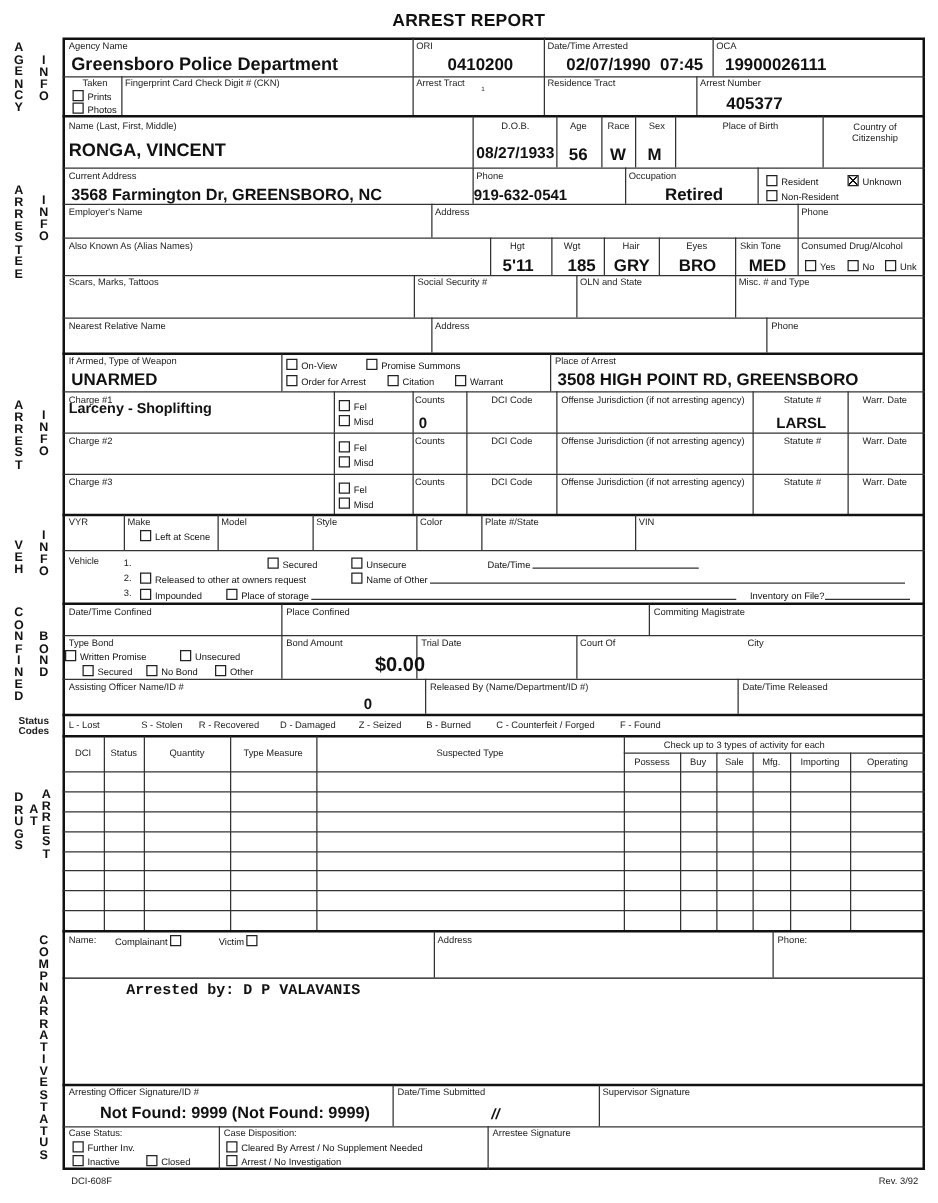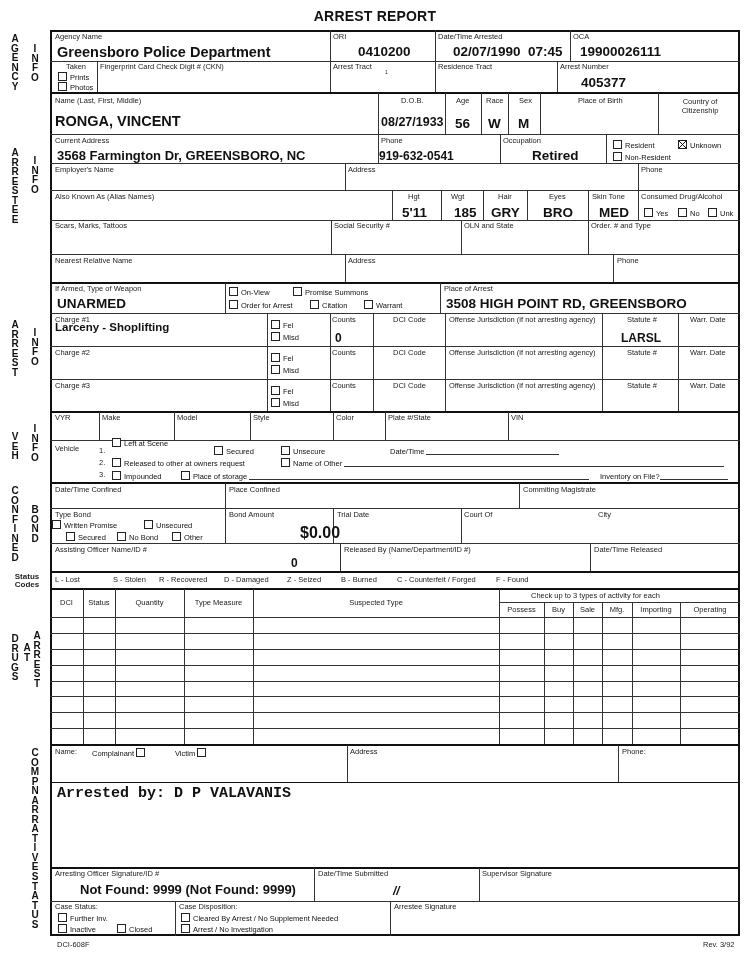--- a/index.html
+++ b/index.html
@@ -9,21 +9,21 @@
   .frame{left:50px;width:690px;border:2px solid #111;box-sizing:border-box;}
   .sect{position:absolute;left:50px;width:690px;border-top:2px solid #111;}
   .hl{position:absolute;height:0;border-top:1px solid #333;}
   .vl{position:absolute;width:0;border-left:1px solid #333;}
   .lbl{position:absolute;font-size:7.5px;color:#222;white-space:nowrap;line-height:1;}
   .val{position:absolute;font-weight:bold;font-size:13.5px;white-space:nowrap;line-height:1;}
   .cb{display:inline-block;width:7px;height:7px;border:1px solid #222;vertical-align:-1px;margin-right:3px;background:#fff;position:relative;}
   .cb.x::before{content:"";position:absolute;left:0;top:0;width:7px;height:7px;background:linear-gradient(45deg,transparent 43%,#111 43%,#111 57%,transparent 57%),linear-gradient(-45deg,transparent 43%,#111 43%,#111 57%,transparent 57%);}
   .cbl{position:absolute;font-size:7.5px;white-space:nowrap;line-height:1;}
   .side{position:absolute;font-weight:bold;font-size:10px;line-height:9.5px;text-align:center;width:10px;}
-  .mono{font-family:"Liberation Mono",monospace;font-weight:bold;font-size:15px;}
+  .mono{font-family:"Liberation Mono",monospace;font-weight:bold;font-size:12px;margin-left:44px;}
   .uline{display:inline-block;border-bottom:1px solid #333;height:7px;vertical-align:-1px;}
 </style>
 </head>
 <body>
 
 <div class="abs title">ARREST REPORT</div>
 
 <div class="abs frame" style="top:30px;height:906px;"></div>
 
 <div id="sidelabels">
@@ -140,21 +140,21 @@
   <div class="cbl" style="left:678px;top:208px;"><span class="cb"></span><span>No</span></div>
   <div class="cbl" style="left:708px;top:208px;"><span class="cb"></span><span>Unk</span></div>
 
   <div class="vl" style="left:331px;top:220px;height:34px;"></div>
   <div class="vl" style="left:461px;top:220px;height:34px;"></div>
   <div class="vl" style="left:588px;top:220px;height:34px;"></div>
   <div class="hl" style="left:50px;top:254px;width:690px;"></div>
   <div class="lbl" style="left:55px;top:222px;">Scars, Marks, Tattoos</div>
   <div class="lbl" style="left:334px;top:222px;">Social Security #</div>
   <div class="lbl" style="left:464px;top:222px;">OLN and State</div>
-  <div class="lbl" style="left:591px;top:222px;">Order. # and Type</div>
+  <div class="lbl" style="left:591px;top:222px;">Misc. # and Type</div>
 
   <div class="vl" style="left:345px;top:254px;height:28px;"></div>
   <div class="vl" style="left:613px;top:254px;height:28px;"></div>
   <div class="lbl" style="left:55px;top:257px;">Nearest Relative Name</div>
   <div class="lbl" style="left:348px;top:257px;">Address</div>
   <div class="lbl" style="left:617px;top:257px;">Phone</div>
 </div>
 
 <div class="sect" style="top:282px;"></div>
 <div>
@@ -242,21 +242,21 @@
   <div class="lbl" style="left:177px;top:414px;">Model</div>
   <div class="lbl" style="left:253px;top:414px;">Style</div>
   <div class="lbl" style="left:336px;top:414px;">Color</div>
   <div class="lbl" style="left:388px;top:414px;">Plate #/State</div>
   <div class="lbl" style="left:511px;top:414px;">VIN</div>
 
   <div class="lbl" style="left:55px;top:445px;">Vehicle</div>
   <div class="lbl" style="left:99px;top:447px;">1.</div>
   <div class="lbl" style="left:99px;top:459px;">2.</div>
   <div class="lbl" style="left:99px;top:471px;">3.</div>
-  <div class="cbl" style="left:112px;top:438px;"><span class="cb"></span><span>Left at Scene</span></div>
+  <div class="cbl" style="left:112px;top:424px;"><span class="cb"></span><span>Left at Scene</span></div>
   <div class="cbl" style="left:214px;top:446px;"><span class="cb"></span><span>Secured</span></div>
   <div class="cbl" style="left:281px;top:446px;"><span class="cb"></span><span>Unsecure</span></div>
   <div class="cbl" style="left:390px;top:447px;"><span>Date/Time</span> <span class="uline" style="width:133px;"></span></div>
   <div class="cbl" style="left:112px;top:458px;"><span class="cb"></span><span>Released to other at owners request</span></div>
   <div class="cbl" style="left:281px;top:458px;"><span class="cb"></span><span>Name of Other</span> <span class="uline" style="width:380px;"></span></div>
   <div class="cbl" style="left:112px;top:471px;"><span class="cb"></span><span>Impounded</span></div>
   <div class="cbl" style="left:181px;top:471px;"><span class="cb"></span><span>Place of storage</span> <span class="uline" style="width:340px;"></span></div>
   <div class="cbl" style="left:600px;top:472px;"><span>Inventory on File?</span><span class="uline" style="width:68px;"></span></div>
 </div>
 

